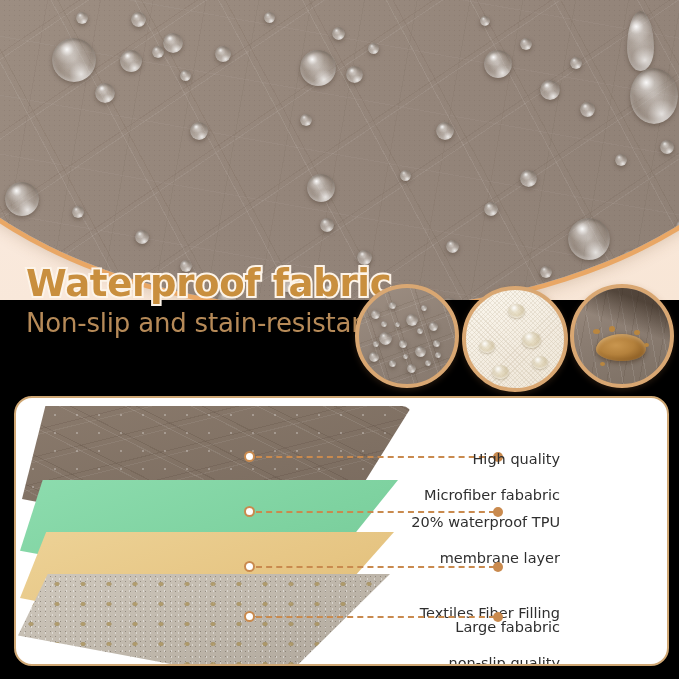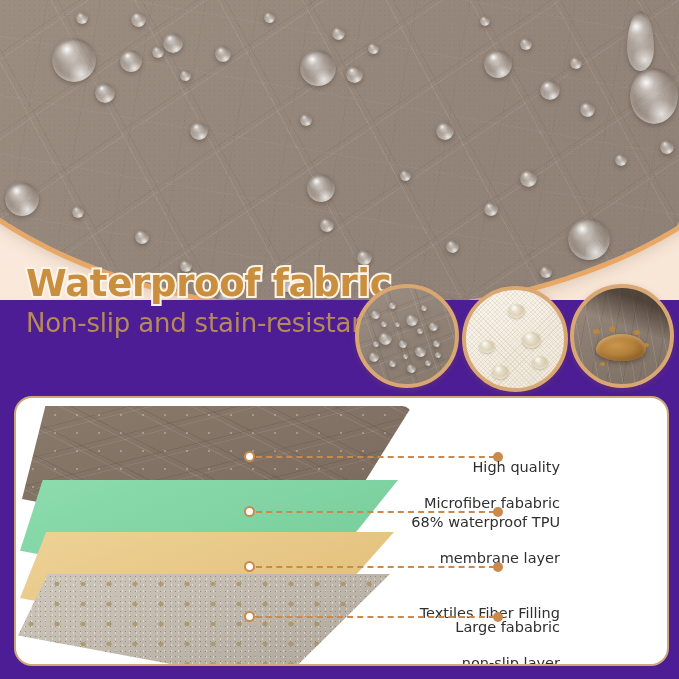--- a/index.html
+++ b/index.html
@@ -5,21 +5,21 @@
   html, body {
     margin: 0;
     padding: 0;
     background: #ffffff;
   }
   #page {
     position: relative;
     width: 679px;
     height: 679px;
     overflow: hidden;
-    background: #4c1d95;
+    background: #000000;
     font-family: "DejaVu Sans", "Liberation Sans", sans-serif;
   }
 
   
   .hero-wrap {
     position: absolute;
     left: 0; top: 0;
     width: 679px; height: 300px;
     overflow: hidden;
     background: linear-gradient(170deg, #fdf3e8 0%, #faeade 45%, #f8e6d6 100%);
@@ -387,43 +387,43 @@
     <div class="layer layer-tan"></div>
 
     <div class="layer layer-gray">
       <div class="speck"></div>
       <div class="nubs"></div>
     </div>
 
     <div class="ring-dot" style="left:228px; top:53px;"></div>
     <div class="dash-line" style="left:240px; top:58px; width:239px;"></div>
     <div class="end-dot" style="left:477px; top:54px;"></div>
-    <div class="callout" style="left:334px; top:42px;">
+    <div class="callout" style="left:334px; top:34px;">
       <span>High quality</span><br>
       <span>Microfiber fababric</span>
     </div>
 
     <div class="ring-dot" style="left:228px; top:108px;"></div>
     <div class="dash-line" style="left:240px; top:113px; width:239px;"></div>
     <div class="end-dot" style="left:477px; top:109px;"></div>
     <div class="callout" style="left:334px; top:97px;">
-      <span>68% waterproof TPU</span><br>
+      <span>20% waterproof TPU</span><br>
       <span>membrane layer</span>
     </div>
 
     <div class="ring-dot" style="left:228px; top:163px;"></div>
     <div class="dash-line" style="left:240px; top:168px; width:239px;"></div>
     <div class="end-dot" style="left:477px; top:164px;"></div>
     <div class="callout" style="left:334px; top:152px;">
       <br>
       <span>Textiles Fiber Filling</span>
     </div>
 
     <div class="ring-dot" style="left:228px; top:213px;"></div>
     <div class="dash-line" style="left:240px; top:218px; width:239px;"></div>
     <div class="end-dot" style="left:477px; top:214px;"></div>
     <div class="callout" style="left:334px; top:202px;">
       <span>Large fababric</span><br>
-      <span>non-slip layer</span>
+      <span>non-slip quality</span>
     </div>
 
   </div>
 </div>
 
 </body></html>

